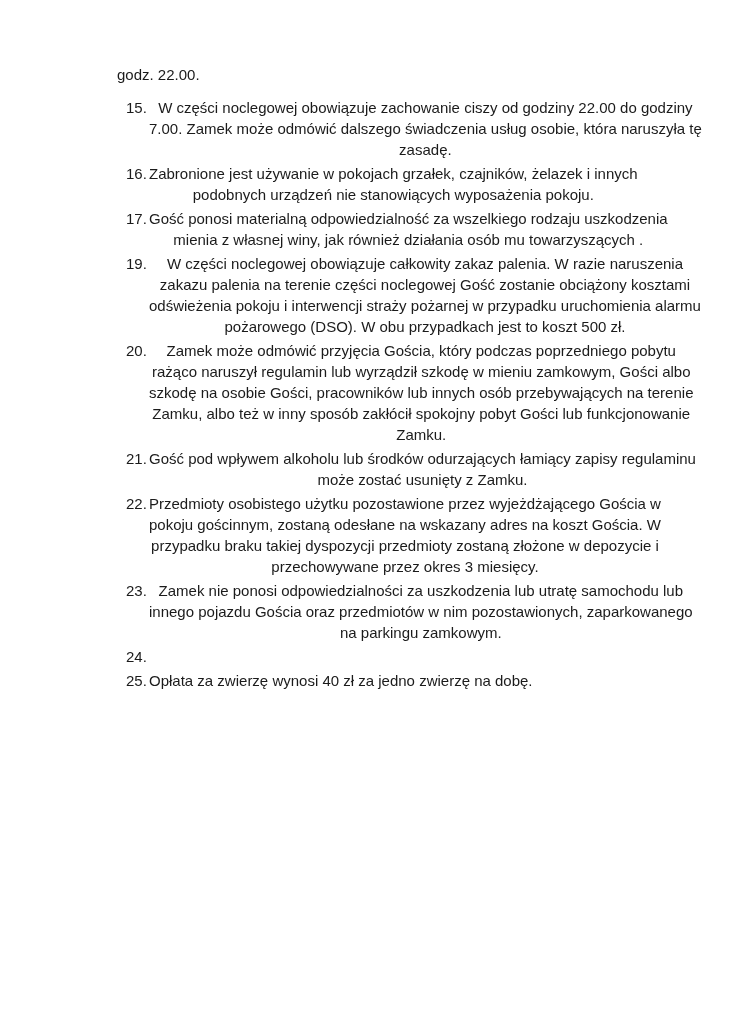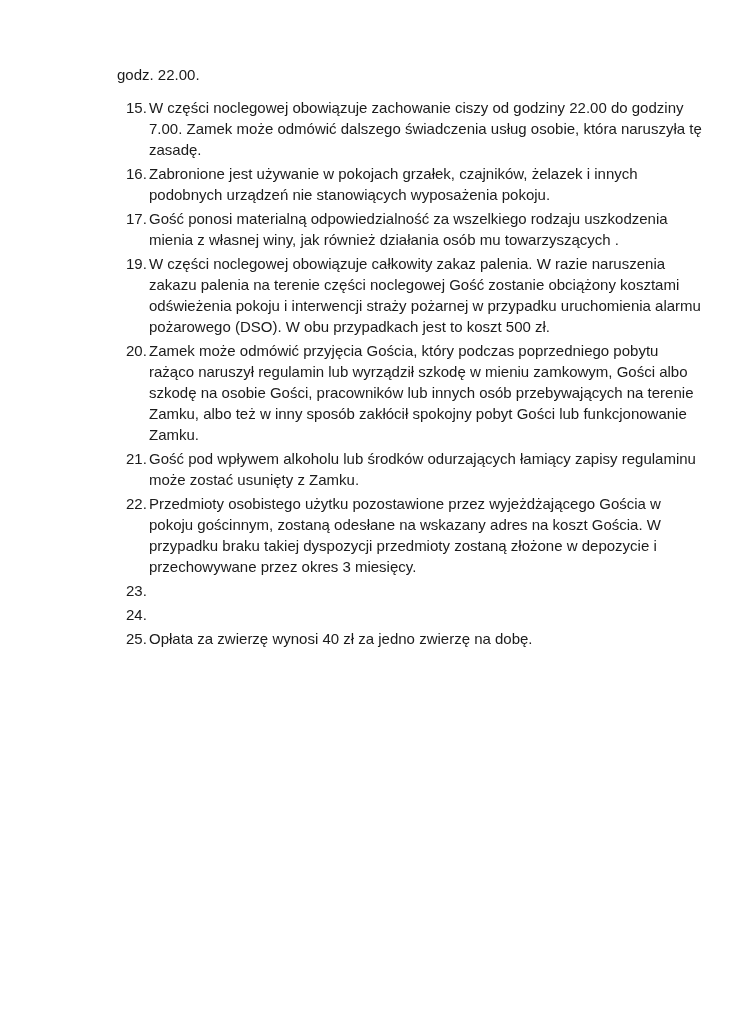--- a/index.html
+++ b/index.html
@@ -38,20 +38,21 @@
     margin: 0 0 3px 0;
   }
   .item .num {
     flex: 0 0 23px;
     width: 23px;
     white-space: nowrap;
     margin-left: 32px;
   }
   .item .txt {
     white-space: pre;
+    text-align: center;
   }
 </style>
 </head>
 <body>
 
 <div class="page">
   <div class="continuation">godz. 22.00.</div>
   <div class="items" id="items-container">
       <div class="item">
         <span class="num">15.</span>
@@ -91,20 +92,23 @@
       </div>
       <div class="item">
         <span class="num">22.</span>
         <span class="txt">Przedmioty osobistego użytku pozostawione przez wyjeżdżającego Gościa w
 pokoju gościnnym, zostaną odesłane na wskazany adres na koszt Gościa. W
 przypadku braku takiej dyspozycji przedmioty zostaną złożone w depozycie i
 przechowywane przez okres 3 miesięcy.</span>
       </div>
       <div class="item">
         <span class="num">23.</span>
+        <span class="txt">Zamek nie ponosi odpowiedzialności za uszkodzenia lub utratę samochodu lub
+innego pojazdu Gościa oraz przedmiotów w nim pozostawionych, zaparkowanego
+na parkingu zamkowym.</span>
       </div>
       <div class="item">
         <span class="num">24.</span>
       </div>
       <div class="item">
         <span class="num">25.</span>
         <span class="txt">Opłata za zwierzę wynosi 40 zł za jedno zwierzę na dobę.</span>
       </div>
     </div>
 </div>

